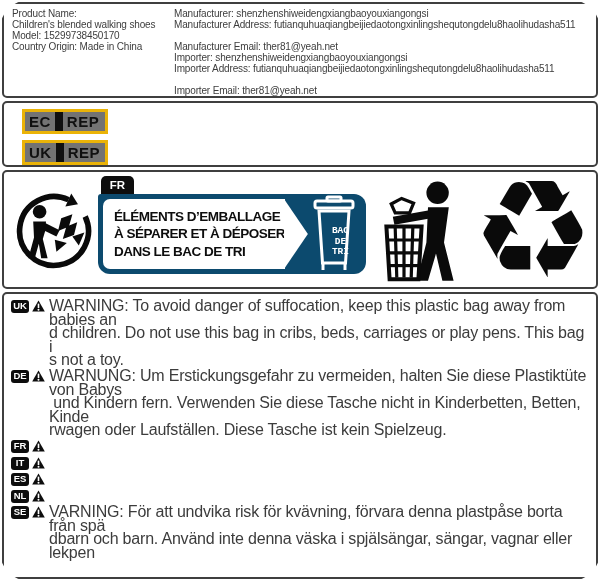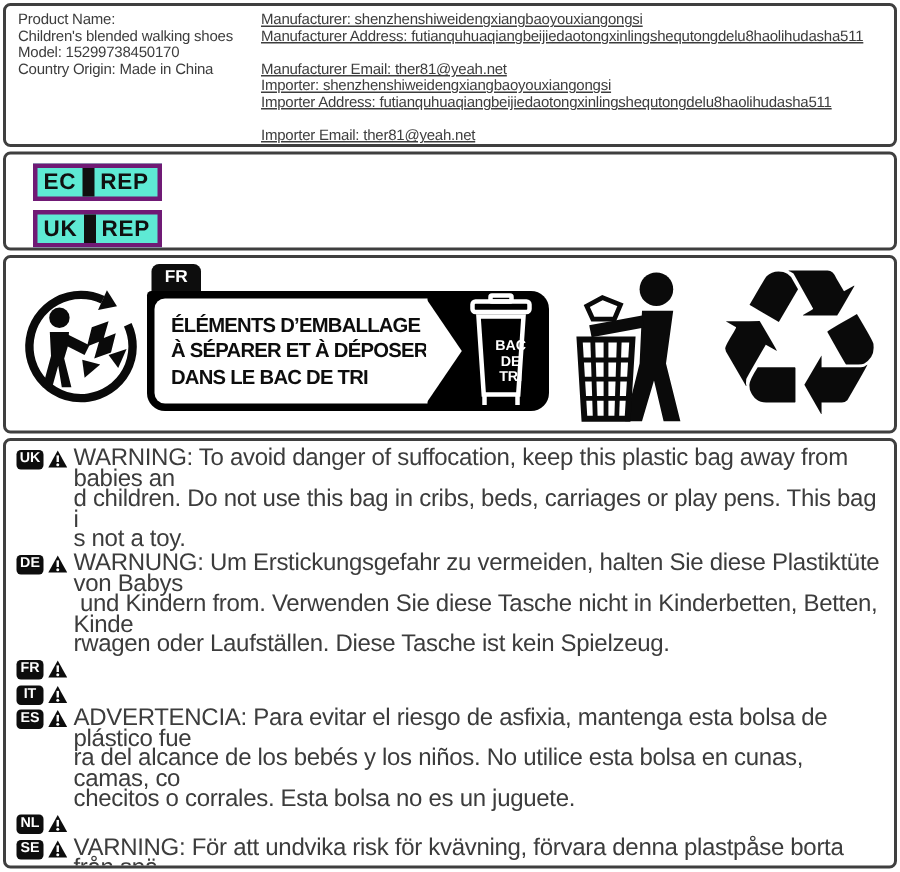--- a/index.html
+++ b/index.html
@@ -1,77 +1,77 @@
 <!DOCTYPE html>
 <html><head>
 <meta charset="utf-8">
 <style>
   * { margin:0; padding:0; box-sizing:border-box; }
   html,body { background:#ffffff; }
   body { font-family:"Liberation Sans", sans-serif; }
 
   .page {
     position:relative; width:600px; height:581px; background:#fff;
-    padding:2px; display:flex; flex-direction:column; gap:3px; overflow:hidden;
+    padding:2px; display:flex; flex-direction:column; gap:3px; overflow:hidden;border-radius:29px;
   }
   .box {
     border:2px solid #3f3f3f; border-radius:5px; background:#fff; overflow:hidden;
   }
 
   
   .product-box { flex:0 0 96px; display:flex; padding:4px 6px; }
   .info-text {
     font-size:10px; line-height:11px; color:#3d3d3d;
     white-space:pre-wrap; letter-spacing:-0.15px;
   }
   .col-left  { width:164px; padding-left:2px; }
-  .col-right { flex:1;text-decoration:underline; }
+  .col-right { flex:1; }
 
   
   .rep-box { flex:0 0 66px; display:flex; padding:4px 6px; }
   .rep-badges { width:164px; padding-left:12px; display:flex; flex-direction:column; gap:6px; padding-top:2px; }
   .rep-badge {
-    display:inline-flex; align-items:stretch; border:3px solid #701a75;
-    width:86px; height:25px; background:#5eead4;
+    display:inline-flex; align-items:stretch; border:3px solid #eab308;
+    width:86px; height:25px; background:#737373;
   }
   .rep-badge span {
     font-weight:700; font-size:15px; line-height:19px; color:#101010;
     padding:0 4px; display:flex; align-items:center; letter-spacing:0.5px;
   }
   .rep-divider { width:3px; background:#101010; }
   .rep-details { flex:1; padding-top:4px; line-height:12.5px; }
 
   
   .sorting-box { flex:0 0 119px; position:relative; }
   .triman { position:absolute; left:10px; top:10px; width:80px; height:98px; }
 
   .fr-sign { position:absolute; left:94px; top:4px; width:268px; }
   .fr-tab {
     margin-left:3px; width:33px; height:18px; background:#0d0d0d; color:#fff;
     border-radius:5px 5px 0 0; font-weight:700; font-size:11.5px;
     display:flex; align-items:center; justify-content:center;
   }
   .fr-body {
-    height:80px; background:#000000; border-radius:3px 12px 12px 12px;
+    height:80px; background:#0c4a6e; border-radius:3px 12px 12px 12px;
     display:flex; padding:5px;
   }
   .fr-msg-panel {
     flex:1; background:#fff; border-radius:7px 0 0 7px;
     display:flex; align-items:center; padding-left:11px;
   }
   .fr-msg-text {
     font-weight:700; font-size:13.5px; line-height:17.5px; letter-spacing:-0.5px;
     color:#0d0d0d; white-space:pre;
   }
   .fr-arrowhead { width:26px; background:#fff; clip-path:polygon(0 0, 100% 50%, 0 100%); margin-left:-1px; }
   .fr-bin-zone { width:58px; position:relative; display:flex; align-items:center; justify-content:center; }
   .bin-label {
     position:absolute; left:12px; right:0; top:27px; text-align:center;
     color:#fff; font-weight:700; font-size:9.5px; line-height:10.5px;
-    white-space:pre-wrap; letter-spacing:0;
+    white-space:pre-wrap; letter-spacing:0;font-family:Liberation Mono, monospace;
   }
 
   .tidyman { position:absolute; left:376px; top:8px; width:88px; height:104px; }
   .recycle-glyph {
     position:absolute; left:462px; top:-6px; width:134px; height:128px;
     display:flex; align-items:center; justify-content:center;
     font-family:"DejaVu Sans", sans-serif; font-size:136px; color:#0a0a0a;
   }
 
   
@@ -200,21 +200,21 @@
       </div>
 
       <div class="warning-row">
         <span class="lang-badge">DE</span>
         <svg class="warn-tri" viewBox="0 0 13 12" aria-hidden="true">
           <polygon points="6.5,0.4 12.8,11.6 0.2,11.6" fill="#0d0d0d"></polygon>
           <rect x="5.7" y="3.6" width="1.6" height="4.4" fill="#ffffff"></rect>
           <circle cx="6.5" cy="9.8" r="1" fill="#ffffff"></circle>
         </svg>
         <div class="warn-text">WARNUNG: Um Erstickungsgefahr zu vermeiden, halten Sie diese Plastiktüte von Babys
- und Kindern from. Verwenden Sie diese Tasche nicht in Kinderbetten, Betten, Kinde
+ und Kindern fern. Verwenden Sie diese Tasche nicht in Kinderbetten, Betten, Kinde
 rwagen oder Laufställen. Diese Tasche ist kein Spielzeug.</div>
       </div>
 
       <div class="warning-row">
         <span class="lang-badge">FR</span>
         <svg class="warn-tri" viewBox="0 0 13 12" aria-hidden="true">
           <polygon points="6.5,0.4 12.8,11.6 0.2,11.6" fill="#0d0d0d"></polygon>
           <rect x="5.7" y="3.6" width="1.6" height="4.4" fill="#ffffff"></rect>
           <circle cx="6.5" cy="9.8" r="1" fill="#ffffff"></circle>
         </svg>
@@ -229,23 +229,20 @@
         </svg>
       </div>
 
       <div class="warning-row">
         <span class="lang-badge">ES</span>
         <svg class="warn-tri" viewBox="0 0 13 12" aria-hidden="true">
           <polygon points="6.5,0.4 12.8,11.6 0.2,11.6" fill="#0d0d0d"></polygon>
           <rect x="5.7" y="3.6" width="1.6" height="4.4" fill="#ffffff"></rect>
           <circle cx="6.5" cy="9.8" r="1" fill="#ffffff"></circle>
         </svg>
-        <div class="warn-text">ADVERTENCIA: Para evitar el riesgo de asfixia, mantenga esta bolsa de plástico fue
-ra del alcance de los bebés y los niños. No utilice esta bolsa en cunas, camas, co
-checitos o corrales. Esta bolsa no es un juguete.</div>
       </div>
 
       <div class="warning-row">
         <span class="lang-badge">NL</span>
         <svg class="warn-tri" viewBox="0 0 13 12" aria-hidden="true">
           <polygon points="6.5,0.4 12.8,11.6 0.2,11.6" fill="#0d0d0d"></polygon>
           <rect x="5.7" y="3.6" width="1.6" height="4.4" fill="#ffffff"></rect>
           <circle cx="6.5" cy="9.8" r="1" fill="#ffffff"></circle>
         </svg>
       </div>

